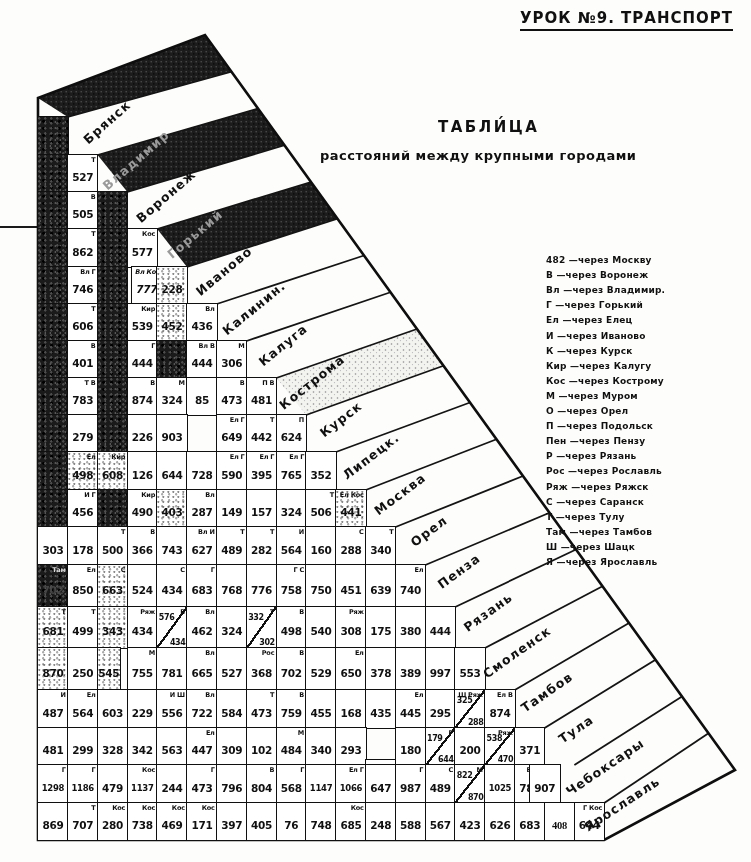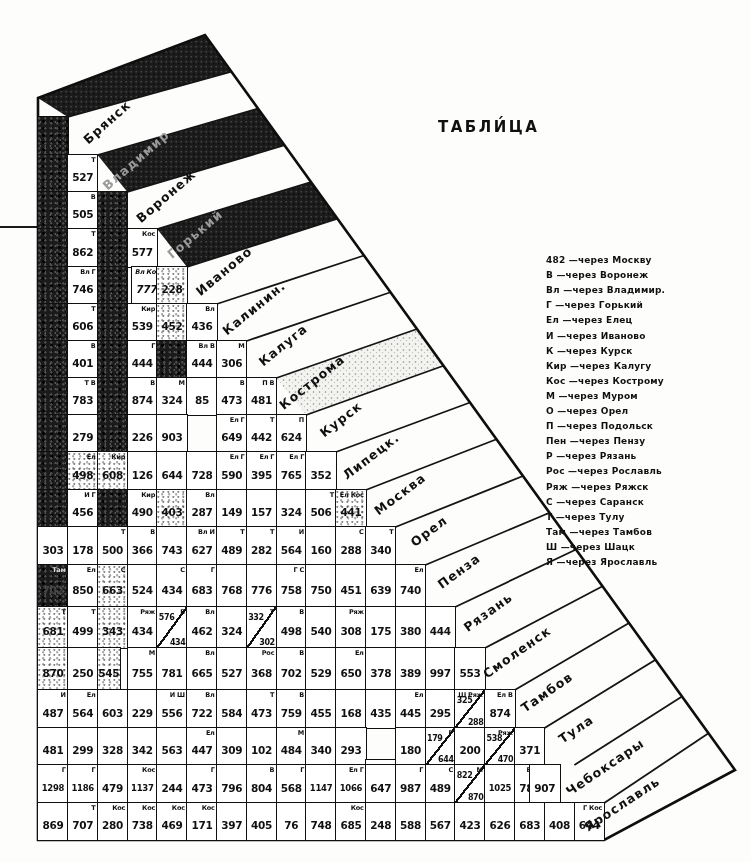--- a/index.html
+++ b/index.html
@@ -35,21 +35,23 @@
   
   .city{position:absolute;font-size:12.5px;font-weight:bold;letter-spacing:1.2px;white-space:nowrap;}
   
   .legend{position:absolute;left:546px;top:255px;}
   .lg{position:absolute;left:0;font-size:9px;font-weight:bold;white-space:nowrap;letter-spacing:.2px;}
 </style>
 </head>
 <body>
 
 <div class="canvas">
+  <div class="lesson-title">УРОК №9. ТРАНСПОРТ</div>
   <div class="table-title">ТАБЛИ́ЦА</div>
+  <div class="table-subtitle">расстояний  между крупными  городами</div>
   <div class="tick"></div>
 
   <svg class="lines" width="751" height="862">
     <defs>
       <pattern id="pDark" width="5" height="5" patternUnits="userSpaceOnUse">
         <rect width="5" height="5" fill="#1c1c1c"></rect>
         <circle cx="1.2" cy="1.8" r=".8" fill="#4f4f4f"></circle>
         <circle cx="3.8" cy="3.9" r=".7" fill="#000"></circle>
       </pattern>
       <pattern id="pLight" width="6" height="6" patternUnits="userSpaceOnUse">
@@ -702,21 +704,21 @@
       </div>
       <div class="cell" style="left: 454.3px; top: 802.1px; width: 31.6px; height: 38.8px;">
         <span class="v">423</span>
       </div>
       <div class="cell" style="left: 484.1px; top: 802.1px; width: 31.6px; height: 38.8px;">
         <span class="v">626</span>
       </div>
       <div class="cell" style="left: 513.9px; top: 802.1px; width: 31.6px; height: 38.8px;">
         <span class="v">683</span>
       </div>
-      <div class="cell" style="left: 543.7px; top: 802.1px; width: 31.6px; height: 38.8px;">
+      <div class="cell" style="left: 543.7px; top: 802.1px; width: 31.6px; height: 38.8px; font-family: Liberation Serif, serif;">
         <span class="v">408</span>
       </div>
       <div class="cell" style="left: 573.5px; top: 802.1px; width: 31.6px; height: 38.8px;">
         <span class="lb">Г Кос</span>
         <span class="v">644</span>
       </div>
       <div class="city" style="left: 107.007px; top: 122.119px; transform: translate(-50%, -50%) rotate(-41.55deg);">Брянск</div>
       <div class="city" style="left: 136.312px; top: 159.506px; transform: translate(-50%, -50%) rotate(-41.1deg); color: rgb(154, 154, 154);">Владимир</div>
       <div class="city" style="left: 165.618px; top: 196.469px; transform: translate(-50%, -50%) rotate(-40.65deg);">Воронеж</div>
       <div class="city" style="left: 194.923px; top: 233.856px; transform: translate(-50%, -50%) rotate(-40.2deg); color: rgb(154, 154, 154);">Горький</div>

